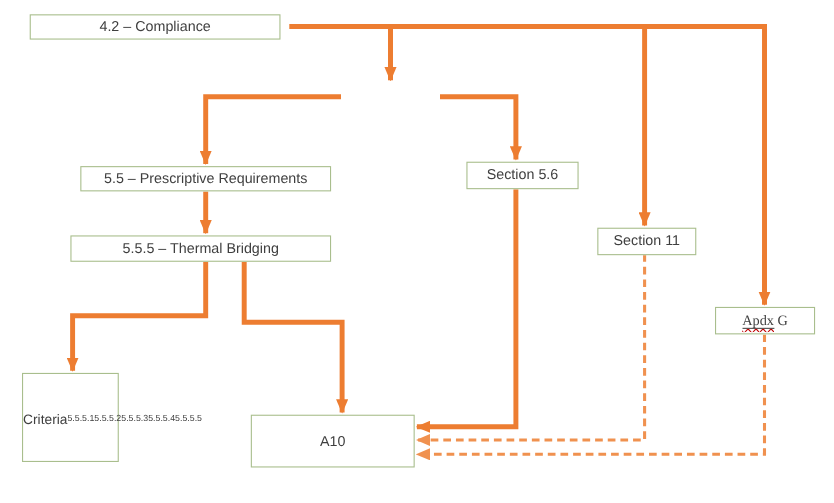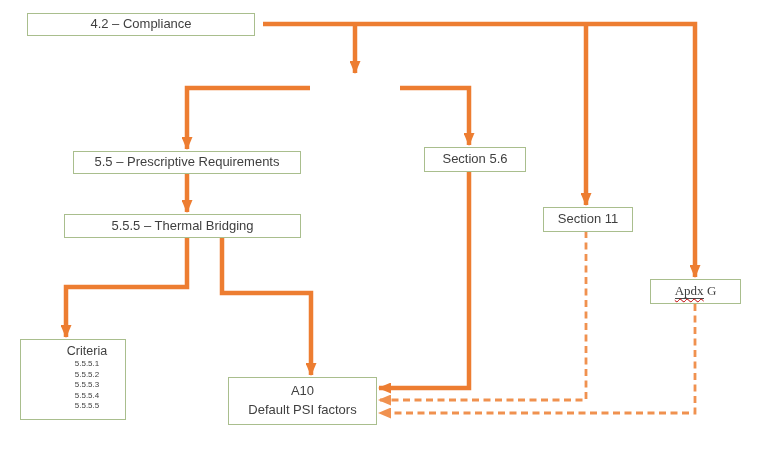--- a/index.html
+++ b/index.html
@@ -51,23 +51,23 @@
     line-height: 1.15;
     text-align: center;
   }
   .node-compliance   { left: 27px;  top: 13px;  width: 228px; height: 23px; }
   .node-section5     { left: 310px; top: 75px;  width: 90px;  height: 26px; }
   .node-prescriptive { left: 73px;  top: 151px; width: 228px; height: 23px; }
   .node-section56    { left: 424px; top: 147px; width: 102px;  height: 25px; }
   .node-thermal      { left: 64px;  top: 214px; width: 237px; height: 24px; }
   .node-section11    { left: 543px; top: 207px; width: 90px;  height: 25px; }
   .node-apdxg        { left: 650px; top: 279px; width: 91px;  height: 25px; font-family: Liberation Serif, serif; }
-  .node-criteria     { left: 20px;  top: 339px; width: 106px;  height: 81px;
-                       flex-direction: column; justify-content: flex-start;
-                       padding-top: 4px; padding-left: 28px; }
+  .node-criteria     { left: 20px;  top: 339px; width: 88px;  height: 81px;
+                       flex-direction: row; justify-content: flex-start;
+                       padding-top: 4px; }
   .node-a10          { left: 228px; top: 377px; width: 149px; height: 48px;
                        flex-direction: column; line-height: 1.45; }
 
   .criteria-title { font-size: 12.5px; margin-bottom: 1px; }
   .criteria-item  { font-size: 8px; line-height: 1.3; }
 
   .apdx-underlined {
     text-decoration: underline wavy var(--spellcheck, #C00000) 1px;
     text-underline-offset: 3px;
     border-bottom: 1px solid #4a4a4a;
@@ -132,16 +132,15 @@
     <span class="criteria-title">Criteria</span>
     <span class="criteria-item">5.5.5.1</span>
     <span class="criteria-item">5.5.5.2</span>
     <span class="criteria-item">5.5.5.3</span>
     <span class="criteria-item">5.5.5.4</span>
     <span class="criteria-item">5.5.5.5</span>
   </div>
 
   <div class="node node-a10">
     <span>A10</span>
-    <span>Default PSI factors</span>
   </div>
 
 </div>
 
 </body></html>

